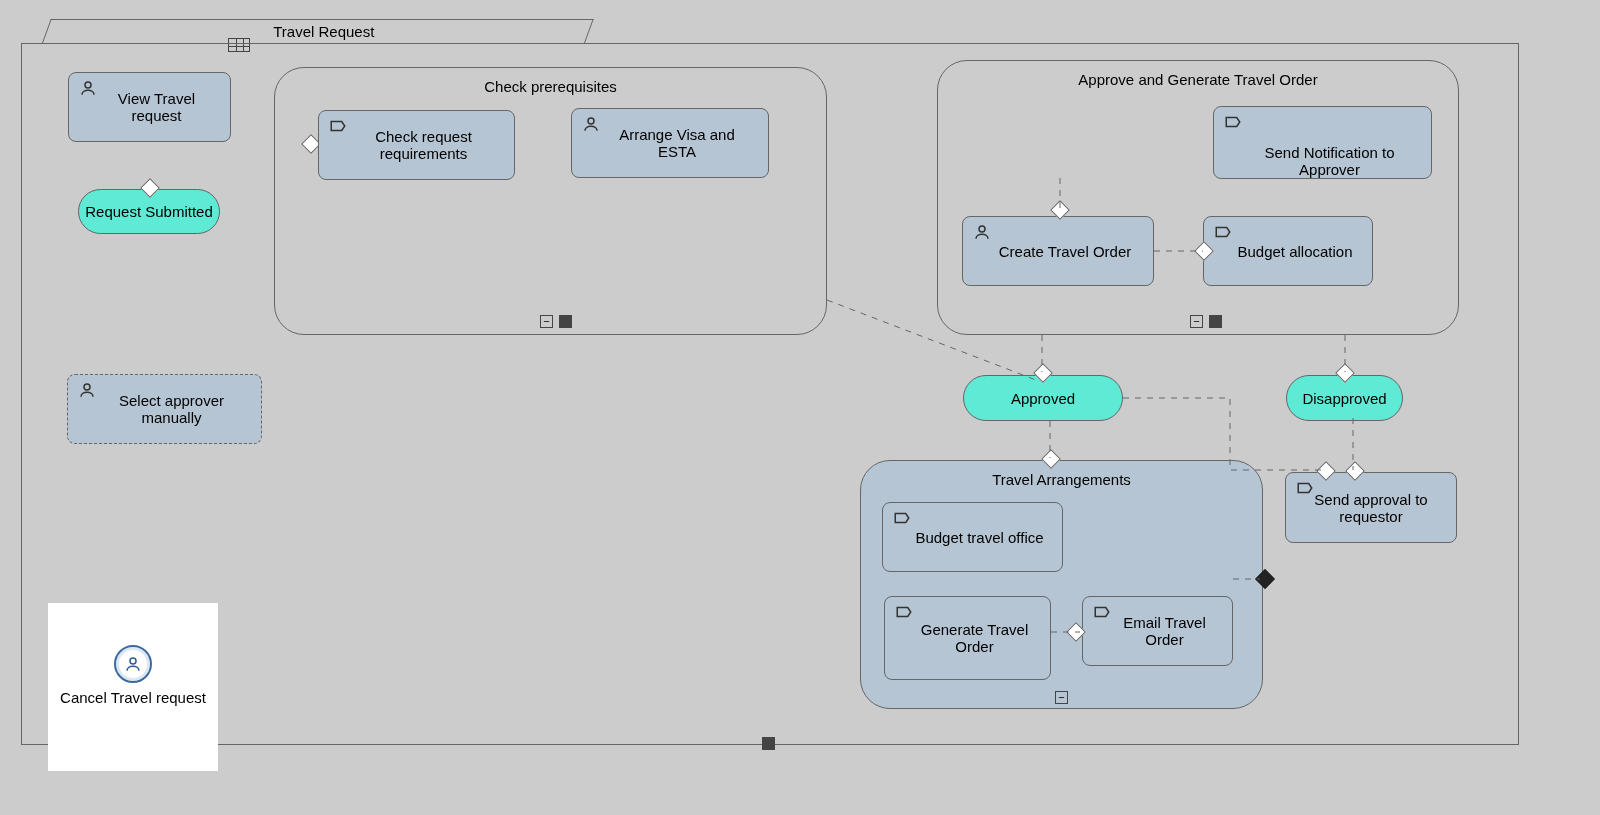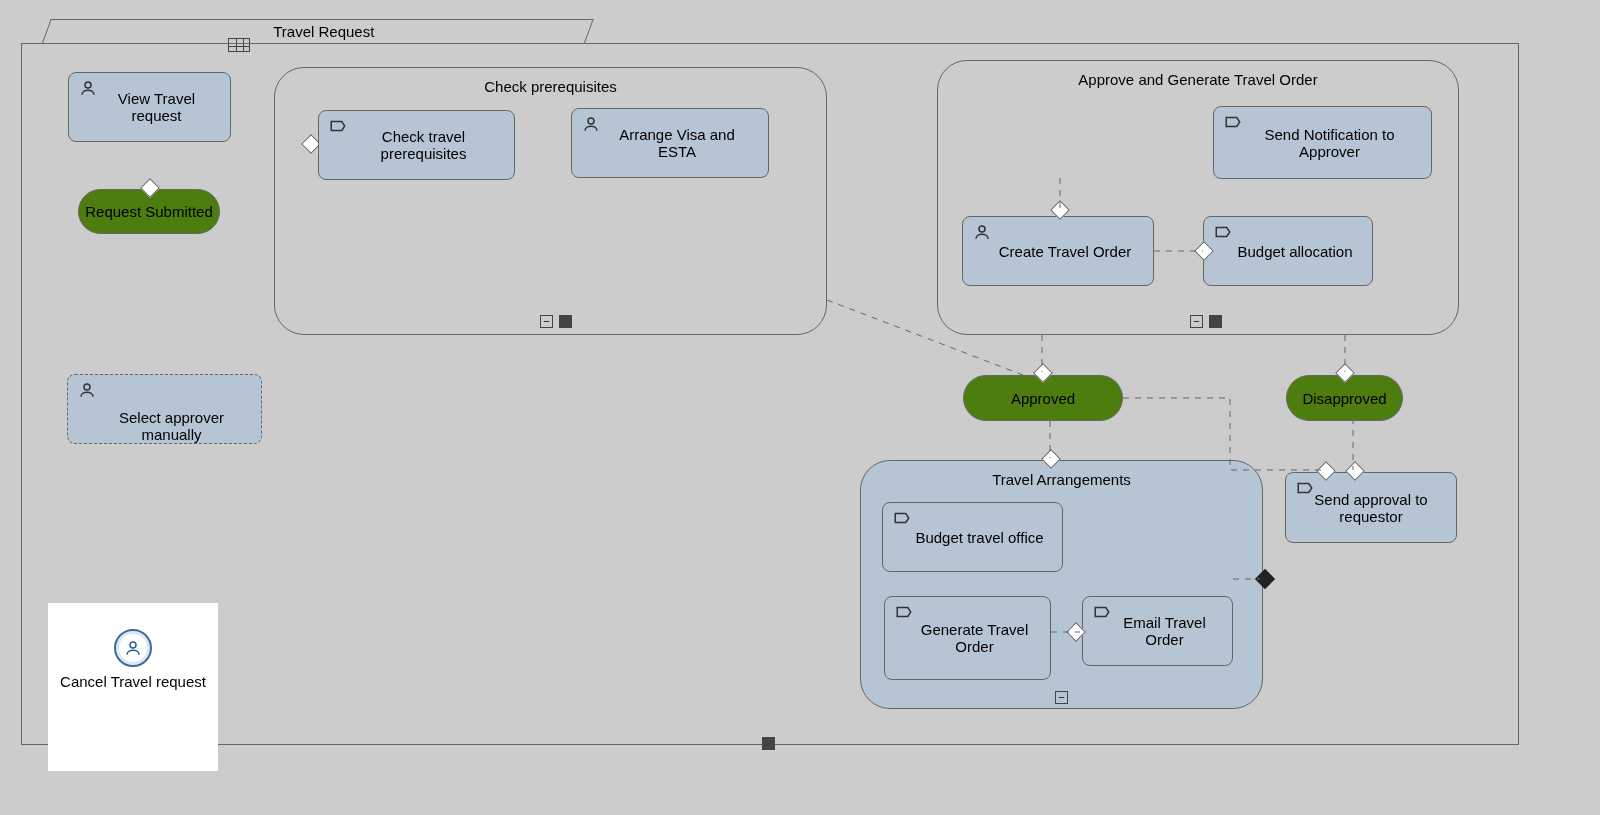--- a/index.html
+++ b/index.html
@@ -69,33 +69,32 @@
     border-radius: 8px;
     display: flex;
     align-items: center;
     justify-content: center;
     padding: 0 14px 0 28px;
     box-sizing: border-box;
     text-align: center;
   }
   .task.dashed {
     border-style: dashed;
-    align-items: flex-end;
   }
   .task .corner-icon {
     position: absolute;
     top: 6px;
     left: 10px;
     width: 18px;
     height: 18px;
   }
   
   .state {
     position: absolute;
-    background: #4d7c0f;
+    background: #5eead4;
     border: 1px solid #666;
     border-radius: 26px;
     display: flex;
     align-items: center;
     justify-content: center;
     box-sizing: border-box;
     text-align: center;
   }
   
   .diamond {
@@ -222,40 +221,40 @@
   <div class="region" style="left:274px; top:67px; width:553px; height:268px;">
     <div class="region-title">Check prerequisites</div>
   </div>
   <div class="diamond" style="left:304px; top:137px;"></div>
   <div class="task" style="left:318px; top:110px; width:197px; height:70px;">
     <span class="corner-icon">
       <svg class="ic" viewBox="0 0 24 24">
           <path d="M3 6h14l4 6-4 6H3z" fill="none" stroke="#333" stroke-width="2"></path>
         </svg>
     </span>
-    <span>Check travel prerequisites</span>
+    <span>Check request requirements</span>
   </div>
   <div class="task" style="left:571px; top:108px; width:198px; height:70px;">
     <span class="corner-icon">
       <svg class="ic" viewBox="0 0 24 24">
           <circle cx="12" cy="8" r="4" fill="none" stroke="#333" stroke-width="2"></circle>
           <path d="M4 21c0-4 4-6 8-6s8 2 8 6" fill="none" stroke="#333" stroke-width="2"></path>
         </svg>
     </span>
     <span>Arrange Visa and ESTA</span>
   </div>
   <div class="footer-icons" style="left:540px; top:315px;">
     <div class="sq">−</div>
     <div class="sq fill"></div>
   </div>
 
   <div class="region" style="left:937px; top:60px; width:522px; height:275px;">
     <div class="region-title">Approve and Generate Travel Order</div>
   </div>
-  <div class="task" style="left:1213px; top:106px; width:219px; height:73px;">
+  <div class="task" style="left:1213px; top:106px; width:219px; height:73px;align-items:flex-end;">
     <span class="corner-icon">
       <svg class="ic" viewBox="0 0 24 24">
           <path d="M3 6h14l4 6-4 6H3z" fill="none" stroke="#333" stroke-width="2"></path>
         </svg>
     </span>
     <span>Send Notification to Approver</span>
   </div>
   <div class="task" style="left:962px; top:216px; width:192px; height:70px;">
     <span class="corner-icon">
       <svg class="ic" viewBox="0 0 24 24">
@@ -356,21 +355,21 @@
 
     <line x1="1050" y1="421" x2="1050" y2="458"></line>
 
     <line x1="1233" y1="579" x2="1260" y2="579"></line>
 
     <line x1="1051" y1="632" x2="1080" y2="632"></line>
 
     <line x1="134" y1="700" x2="134" y2="752"></line>
   </svg>
 
-  <div class="popup" style="left:48px; top:603px; width:170px; height:168px; text-align:center; padding-top:26px; box-sizing:border-box;">
+  <div class="popup" style="left:48px; top:603px; width:170px; height:168px; text-align:center; padding-top:42px; box-sizing:border-box;">
     <div class="call-circle">
       <svg class="ic" viewBox="0 0 24 24">
           <circle cx="12" cy="8" r="4" fill="none" stroke="#2a5b93" stroke-width="2"></circle>
           <path d="M4 21c0-4 4-6 8-6s8 2 8 6" fill="none" stroke="#2a5b93" stroke-width="2"></path>
         </svg>
     </div>
     <div>Cancel Travel request</div>
   </div>
 
 </div>

